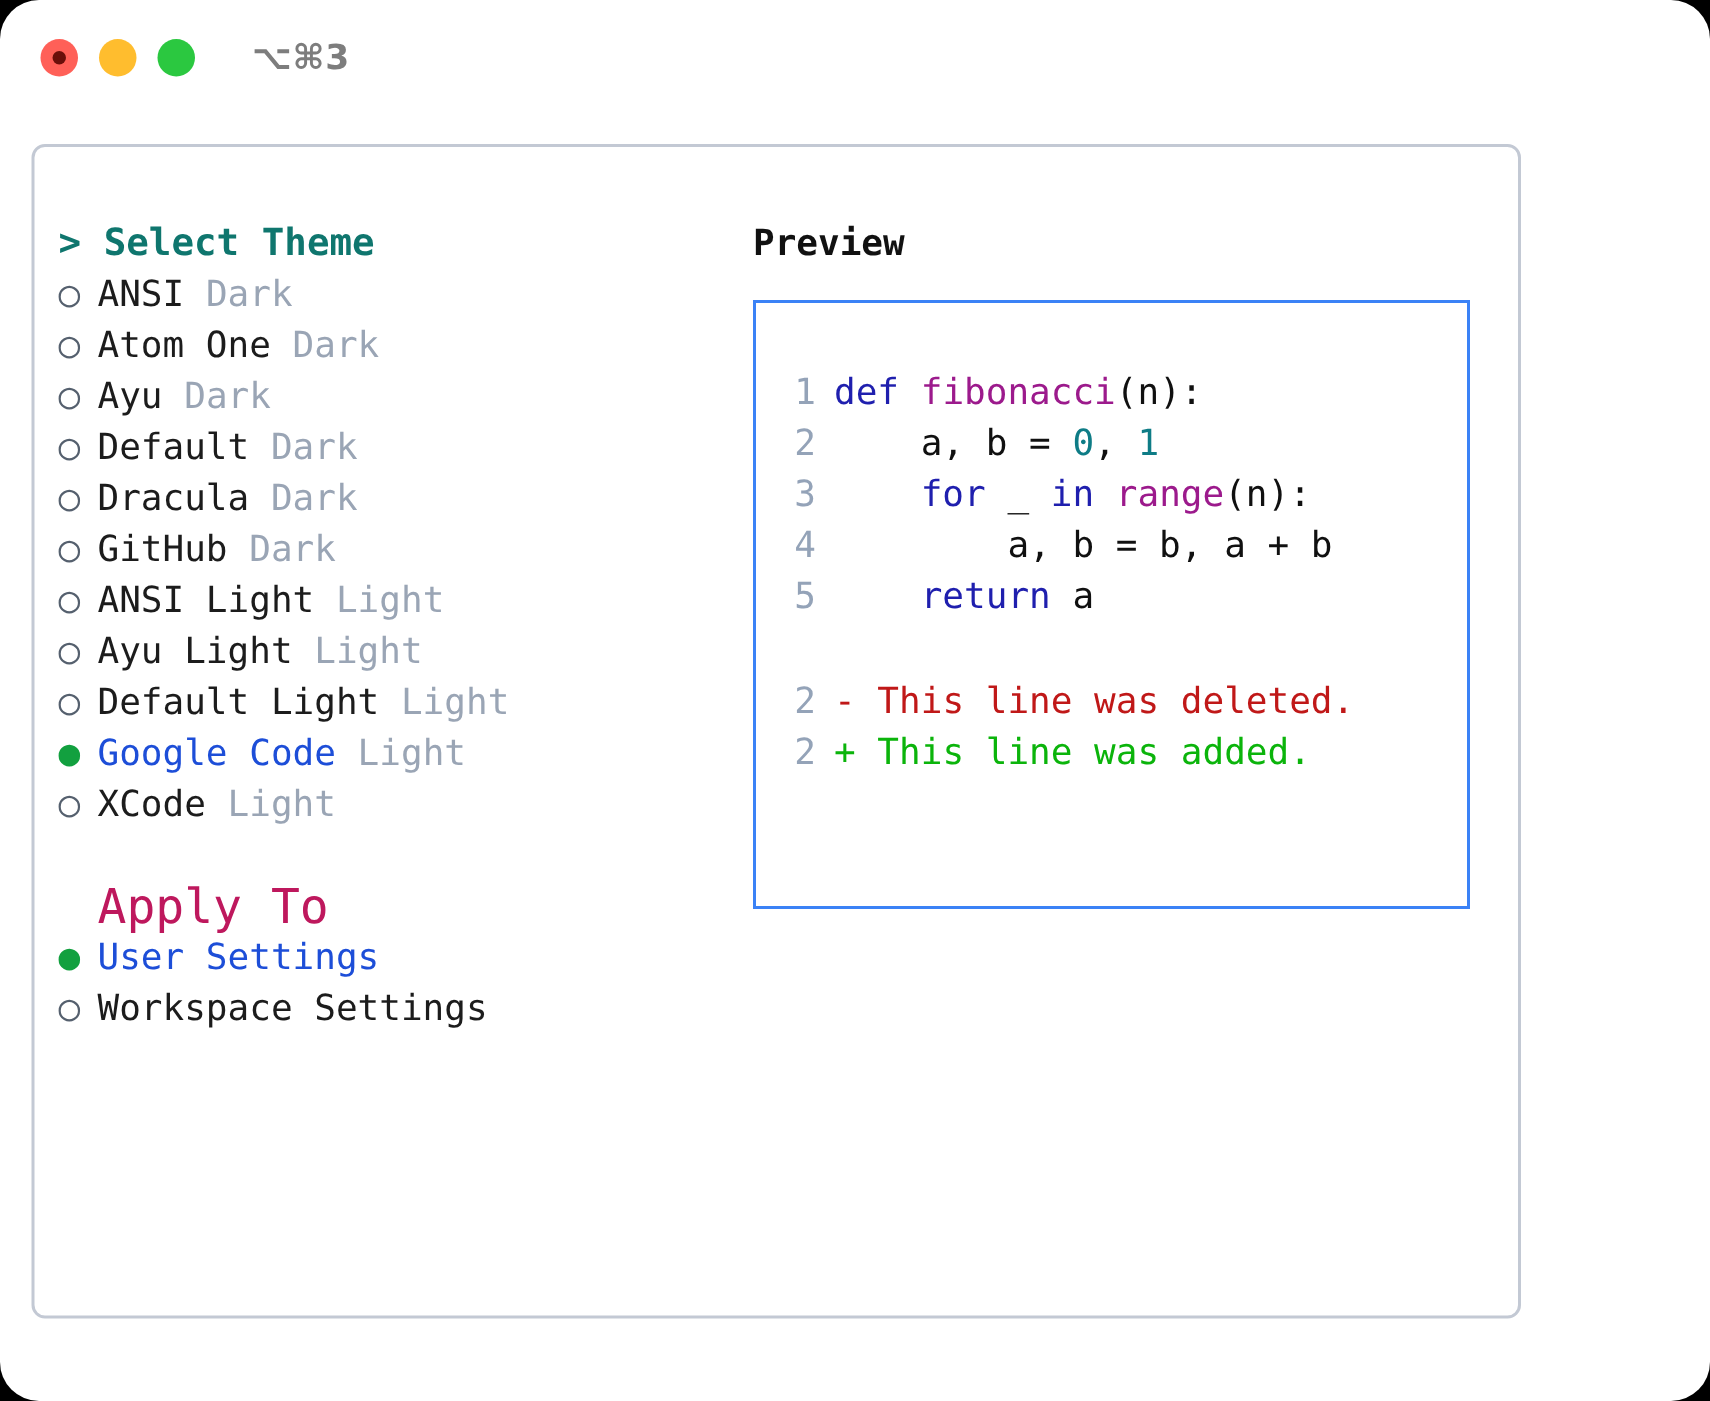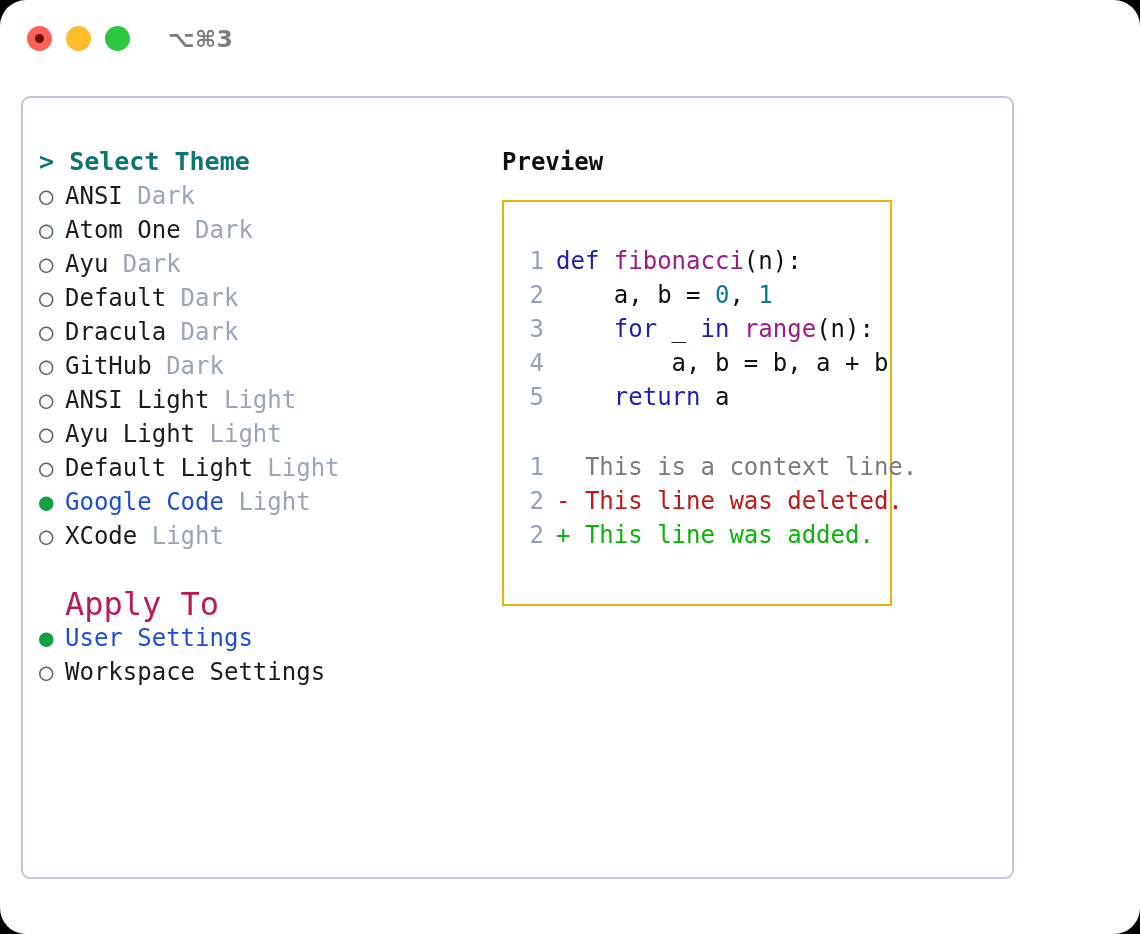--- a/index.html
+++ b/index.html
@@ -148,23 +148,23 @@
     width: 490px;
   }
   .preview-title {
     font-size: 24px;
     line-height: 34px;
     color: #111111;
     font-weight: bold;
   }
   .preview-box {
     margin-top: 21px;
-    width: 390px;
+    width: 478px;
     height: 406px;
-    border: 2px solid #eab308;
+    border: 2px solid #3b82f6;
     box-sizing: border-box;
     background: #ffffff;
     position: relative;
   }
   .code {
     position: absolute;
     left: 18px;
     top: 42px;
     font-size: 24px;
     line-height: 34px;
@@ -234,19 +234,19 @@
             <div class="list-row"><span class="bullet sel">●</span><span class="row-name sel">User Settings</span></div>
             <div class="list-row"><span class="bullet">○</span><span class="row-name">Workspace Settings</span></div>
           </div>
 
       </div>
 
       <div class="right">
         <div class="preview-title">Preview</div>
         <div class="preview-box">
           <div class="code" id="code-block"><div><span class="ln">1</span><span class="kw">def</span><span class="plain"> </span><span class="fn">fibonacci</span><span class="plain">(n):</span></div><div><span class="ln">2</span><span class="plain">    a, b = </span><span class="num">0</span><span class="plain">, </span><span class="num">1</span></div><div><span class="ln">3</span><span class="plain">    </span><span class="kw">for</span><span class="plain"> _ </span><span class="kw">in</span><span class="plain"> </span><span class="fn">range</span><span class="plain">(n):</span></div><div><span class="ln">4</span><span class="plain">        a, b = b, a + b</span></div><div><span class="ln">5</span><span class="plain">    </span><span class="kw">return</span><span class="plain"> a</span></div></div>
-          <div class="diff" id="diff-block"><div><span class="ln">1</span><span class="d-ctx"> </span><span class="d-ctx"> This is a context line.</span></div><div><span class="ln">2</span><span class="d-del">-</span><span class="d-del"> This line was deleted.</span></div><div><span class="ln">2</span><span class="d-add">+</span><span class="d-add"> This line was added.</span></div></div>
+          <div class="diff" id="diff-block"><div><span class="ln">2</span><span class="d-del">-</span><span class="d-del"> This line was deleted.</span></div><div><span class="ln">2</span><span class="d-add">+</span><span class="d-add"> This line was added.</span></div></div>
         </div>
       </div>
 
     </div>
   </div>
 </div>
 
 </body></html>

